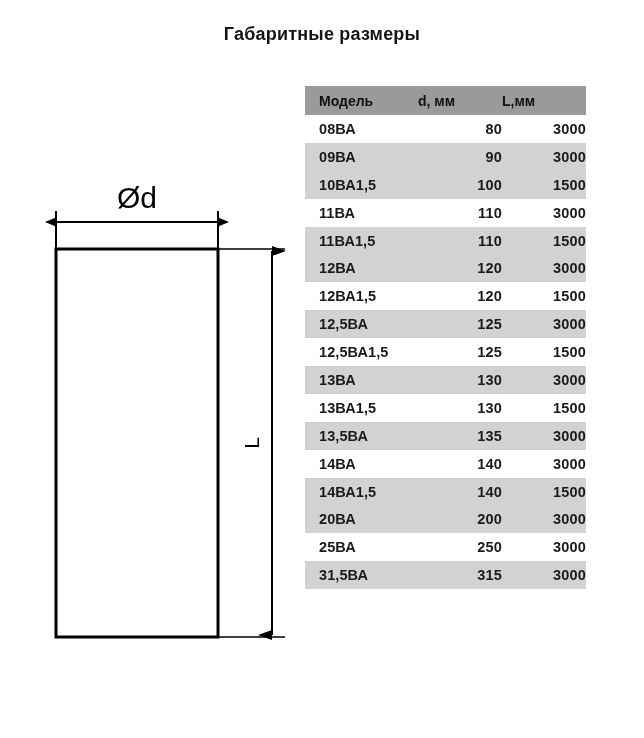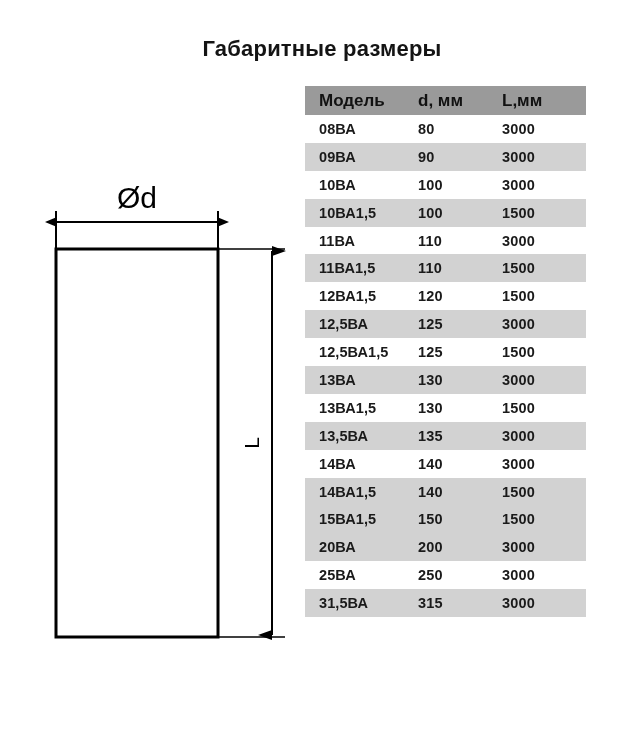--- a/index.html
+++ b/index.html
@@ -16,25 +16,24 @@
     position: relative;
   }
 
   
   #page-title {
     position: absolute;
     left: 0;
     top: 24px;
     width: 644px;
     text-align: center;
-    font-size: 22px;
+    font-size: 18px;
     font-weight: bold;
     letter-spacing: 0.2px;
     color: #141414;
-    margin-top: 12px;
   }
 
   
   #drawing {
     position: absolute;
     left: 0;
     top: 0;
     width: 300px;
     height: 738px;
   }
@@ -48,21 +47,21 @@
     border-collapse: collapse;
     table-layout: fixed;
   }
   #spec-table col.c-model { width: 113px; }
   #spec-table col.c-d     { width: 84px;  }
   #spec-table col.c-l     { width: 84px;  }
 
   #spec-table thead th {
     background: #9a9a9a;
     height: 29px;
-    font-size: 17px;
+    font-size: 14px;
     font-weight: bold;
     color: #111111;
     padding: 0;
     border: 0;
     vertical-align: middle;
   }
   #spec-table thead th.th-model {
     text-align: left;
     padding-left: 14px;
   }
@@ -81,21 +80,21 @@
     vertical-align: middle;
     color: #1a1a1a;
   }
   #spec-table tbody td.cell-model {
     text-align: left;
     padding-left: 14px;
     font-weight: bold;
     letter-spacing: 0.1px;
   }
   #spec-table tbody td.cell-num {
-    text-align: left;
+    text-align: right;
     font-weight: bold;
     letter-spacing: 0.2px;
   }
 </style>
 </head>
 <body>
 
 <div id="page-title">Габаритные размеры</div>
 
 <svg id="drawing" viewBox="0 0 300 738" width="300" height="738">
@@ -148,40 +147,40 @@
       <tr class="odd">
         <td class="cell-model">08ВА</td>
         <td class="cell-num">80</td>
         <td class="cell-num">3000</td>
       </tr>
       <tr class="even">
         <td class="cell-model">09ВА</td>
         <td class="cell-num">90</td>
         <td class="cell-num">3000</td>
       </tr>
-      <tr class="odd">
-        <td class="cell-model">10ВА</td>
-        <td class="cell-num">100</td>
-        <td class="cell-num">3000</td>
-      </tr>
       <tr class="even">
         <td class="cell-model">10ВА1,5</td>
         <td class="cell-num">100</td>
         <td class="cell-num">1500</td>
       </tr>
       <tr class="odd">
         <td class="cell-model">11ВА</td>
         <td class="cell-num">110</td>
         <td class="cell-num">3000</td>
       </tr>
       <tr class="even">
         <td class="cell-model">11ВА1,5</td>
         <td class="cell-num">110</td>
         <td class="cell-num">1500</td>
       </tr>
+      <tr class="even">
+        <td class="cell-model">12ВА</td>
+        <td class="cell-num">120</td>
+        <td class="cell-num">3000</td>
+      </tr>
       <tr class="odd">
         <td class="cell-model">12ВА1,5</td>
         <td class="cell-num">120</td>
         <td class="cell-num">1500</td>
       </tr>
       <tr class="even">
         <td class="cell-model">12,5ВА</td>
         <td class="cell-num">125</td>
         <td class="cell-num">3000</td>
       </tr>
@@ -209,25 +208,20 @@
         <td class="cell-model">14ВА</td>
         <td class="cell-num">140</td>
         <td class="cell-num">3000</td>
       </tr>
       <tr class="even">
         <td class="cell-model">14ВА1,5</td>
         <td class="cell-num">140</td>
         <td class="cell-num">1500</td>
       </tr>
       <tr class="even">
-        <td class="cell-model">15ВА1,5</td>
-        <td class="cell-num">150</td>
-        <td class="cell-num">1500</td>
-      </tr>
-      <tr class="even">
         <td class="cell-model">20ВА</td>
         <td class="cell-num">200</td>
         <td class="cell-num">3000</td>
       </tr>
       <tr class="odd">
         <td class="cell-model">25ВА</td>
         <td class="cell-num">250</td>
         <td class="cell-num">3000</td>
       </tr>
       <tr class="even">

